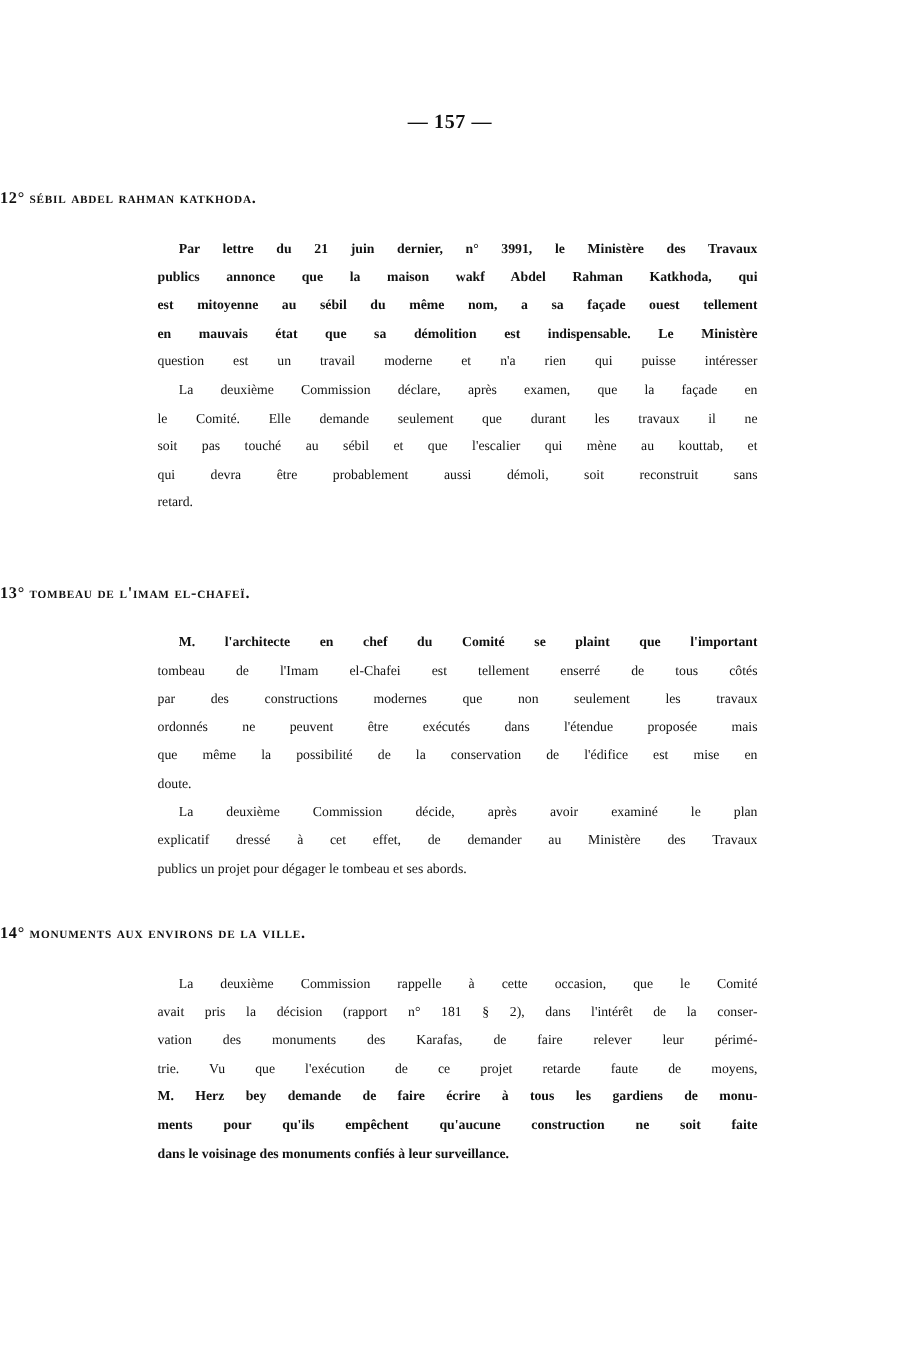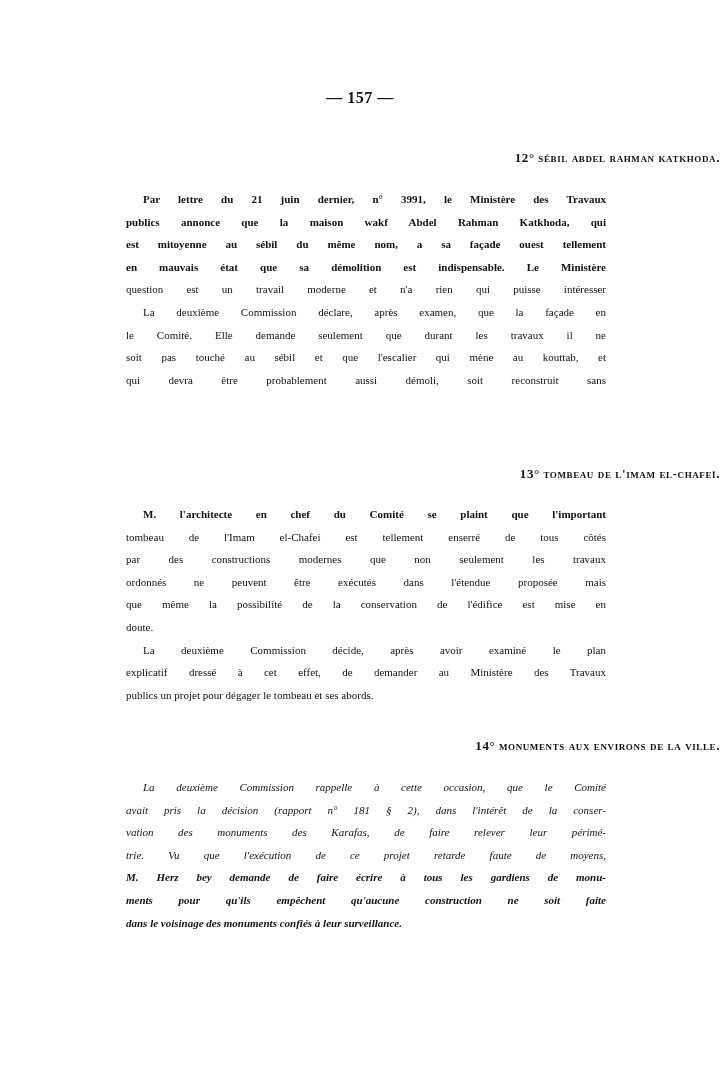--- a/index.html
+++ b/index.html
@@ -29,21 +29,21 @@
       width: 720px;
       text-align: center;
       font-size: 16px;
       font-weight: bold;
       letter-spacing: 0.5px;
     }
     .section-heading {
       position: absolute;
       left: 0;
       width: 720px;
-      text-align: right;
+      text-align: left;
       font-size: 12px;
       font-weight: bold;
       letter-spacing: 0.6px;
     }
     .section-heading .num {
       font-size: 13px;
     }
     .section-heading .title {
       font-variant: small-caps;
       text-transform: lowercase;
@@ -87,20 +87,21 @@
   <div class="para-block" style="top:188px;">
     <span class="line indent b">Par lettre du 21 juin dernier, n° 3991, le Ministère des Travaux</span>
     <span class="line b">publics annonce que la maison wakf Abdel Rahman Katkhoda, qui</span>
     <span class="line b">est mitoyenne au sébil du même nom, a sa façade ouest tellement</span>
     <span class="line b">en mauvais état que sa démolition est indispensable. Le Ministère</span>
     <span class="line">question est un travail moderne et n'a rien qui puisse intéresser</span>
     <span class="line indent">La deuxième Commission déclare, après examen, que la façade en</span>
     <span class="line">le Comité. Elle demande seulement que durant les travaux il ne</span>
     <span class="line">soit pas touché au sébil et que l'escalier qui mène au kouttab, et</span>
     <span class="line">qui devra être probablement aussi démoli, soit reconstruit sans</span>
+    <span class="line last">retard.</span>
   </div>
 
   <div class="section-heading" style="top:466px;">
     <span class="num">13°</span>
     <span class="title">Tombeau de l'Imam el-Chafeï.</span>
   </div>
 
   <div class="para-block" style="top:503px;">
     <span class="line indent b">M. l'architecte en chef du Comité se plaint que l'important</span>
     <span class="line">tombeau de l'Imam el-Chafei est tellement enserré de tous côtés</span>
@@ -111,21 +112,21 @@
     <span class="line indent">La deuxième Commission décide, après avoir examiné le plan</span>
     <span class="line">explicatif dressé à cet effet, de demander au Ministère des Travaux</span>
     <span class="line last">publics un projet pour dégager le tombeau et ses abords.</span>
   </div>
 
   <div class="section-heading" style="top:738px;">
     <span class="num">14°</span>
     <span class="title">Monuments aux environs de la ville.</span>
   </div>
 
-  <div class="para-block" style="top:776px;font-style:italic;">
+  <div class="para-block" style="top:776px;">
     <span class="line indent">La deuxième Commission rappelle à cette occasion, que le Comité</span>
     <span class="line">avait pris la décision (rapport n° 181 § 2), dans l'intérêt de la conser-</span>
     <span class="line">vation des monuments des Karafas, de faire relever leur périmé-</span>
     <span class="line">trie. Vu que l'exécution de ce projet retarde faute de moyens,</span>
     <span class="line b">M. Herz bey demande de faire écrire à tous les gardiens de monu-</span>
     <span class="line b">ments pour qu'ils empêchent qu'aucune construction ne soit faite</span>
     <span class="line b last">dans le voisinage des monuments confiés à leur surveillance.</span>
   </div>
 
 </div>

